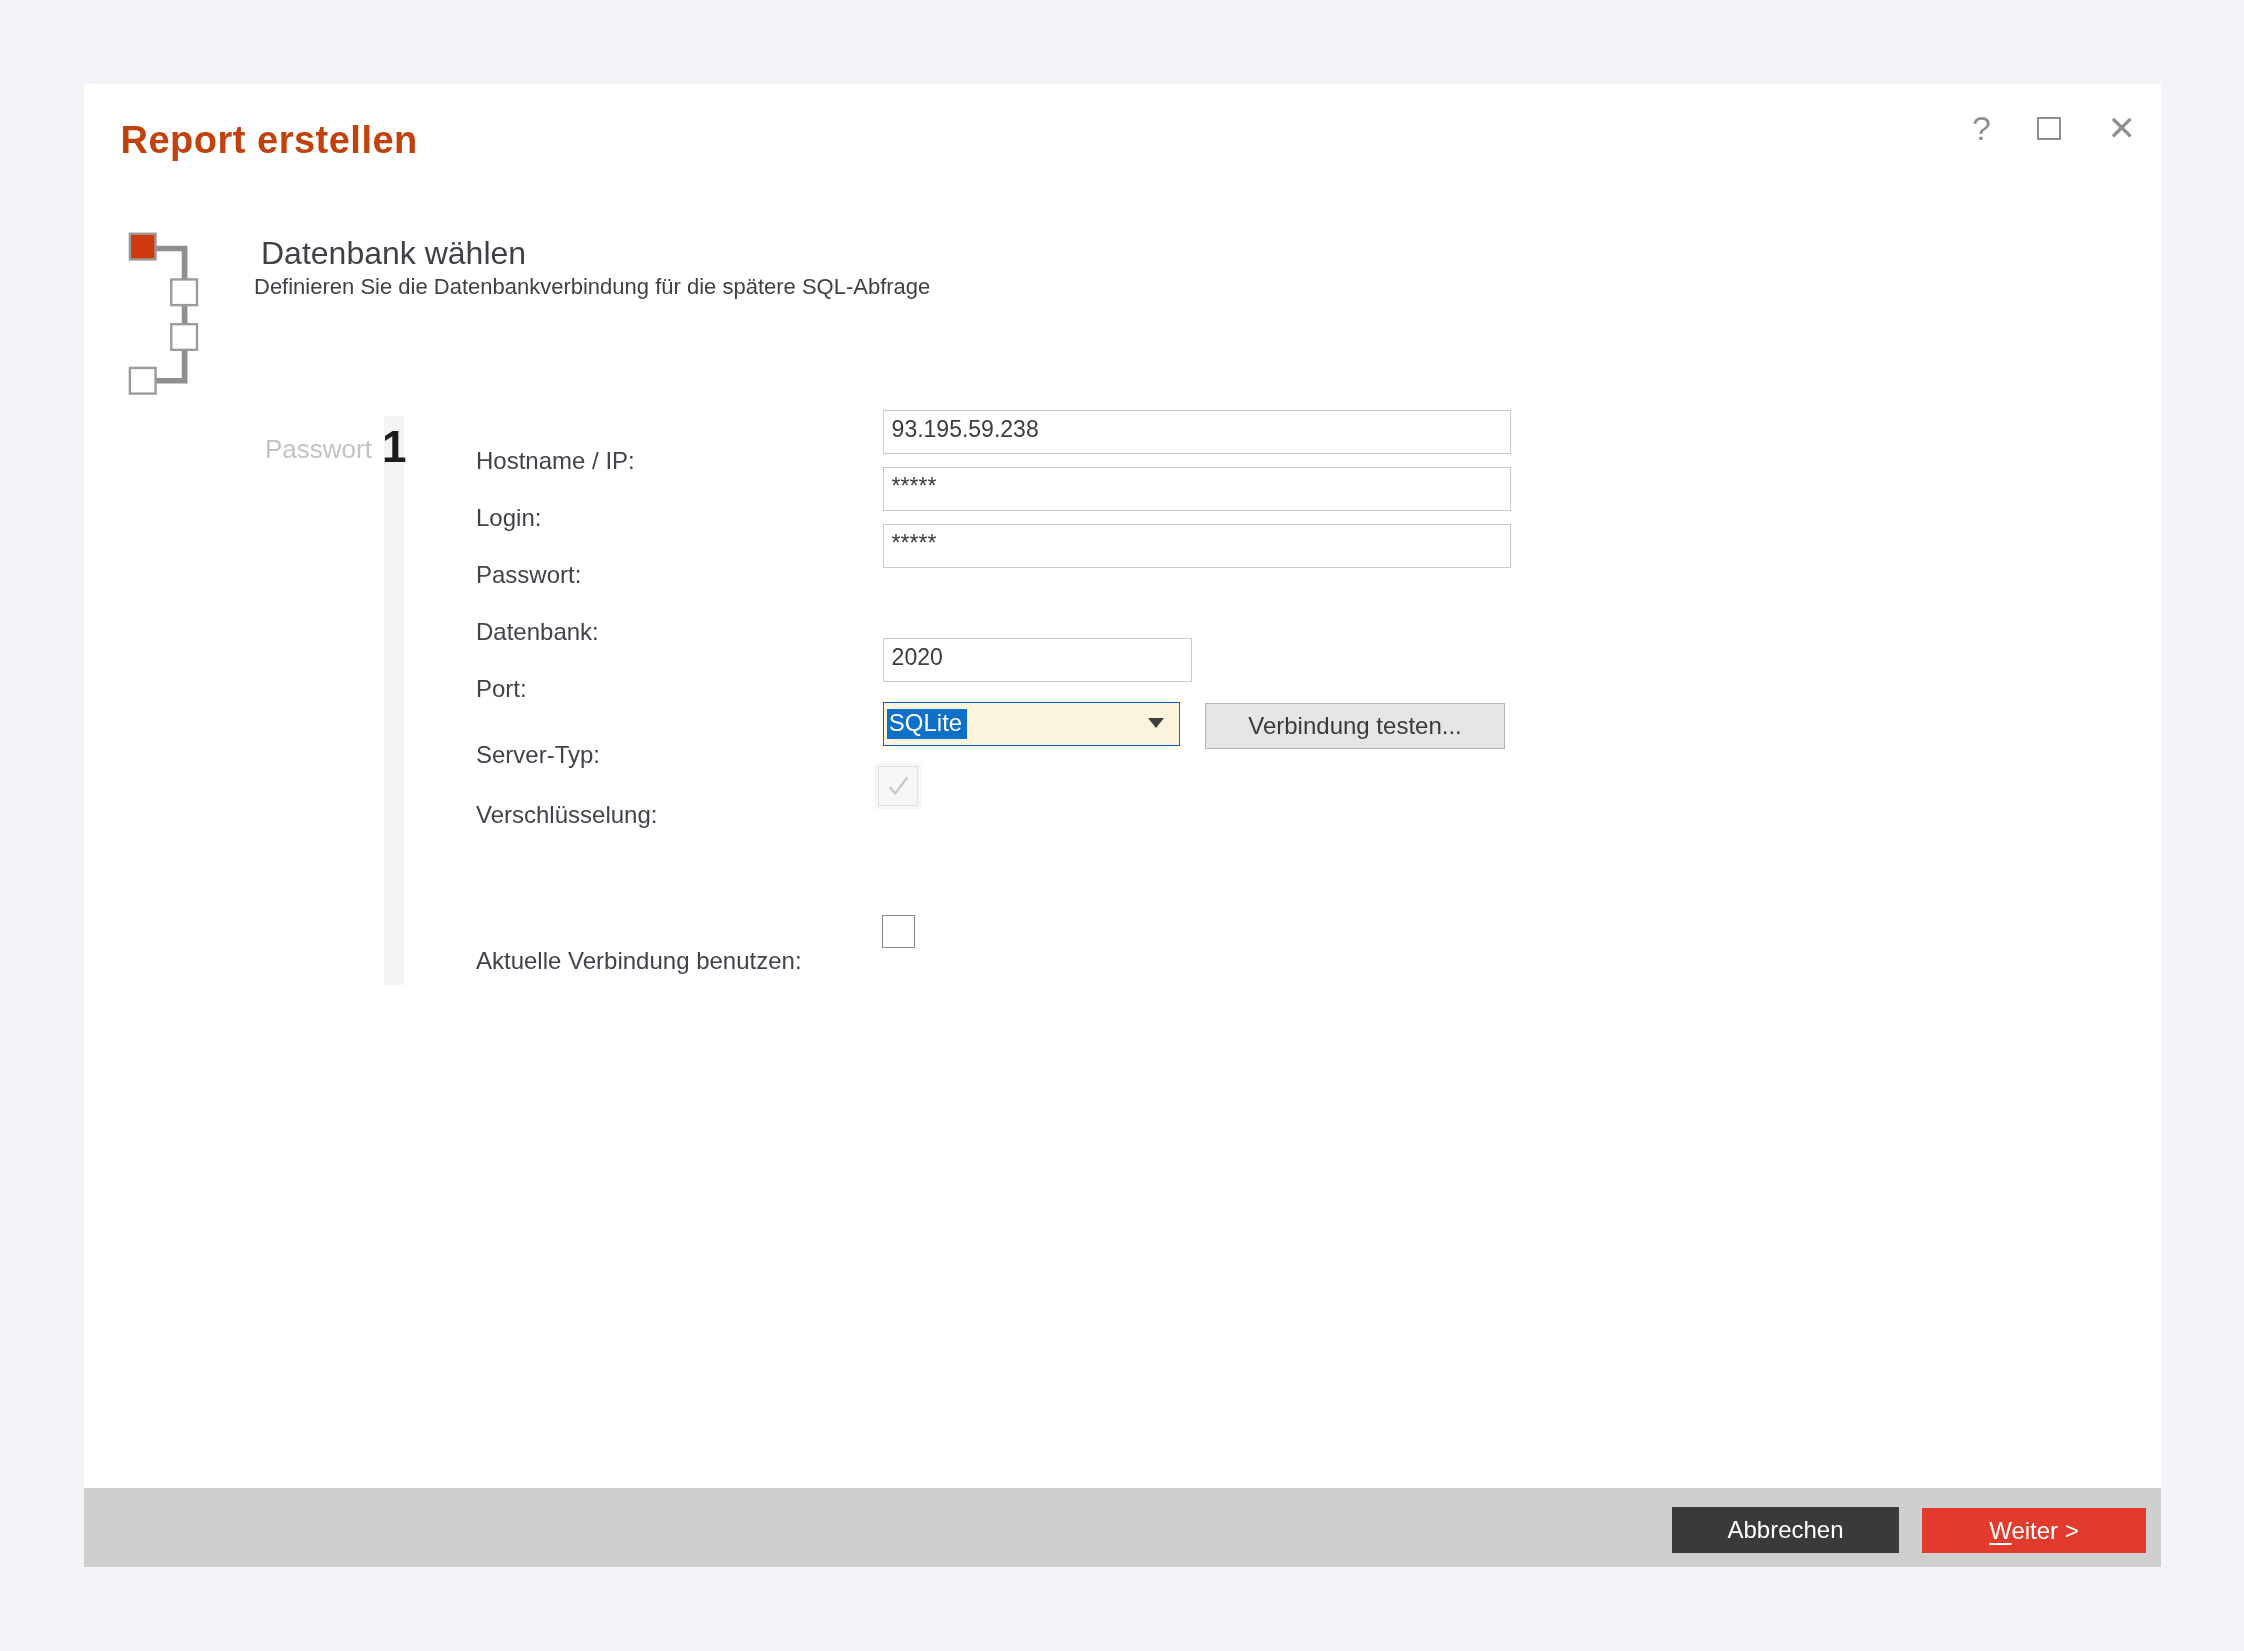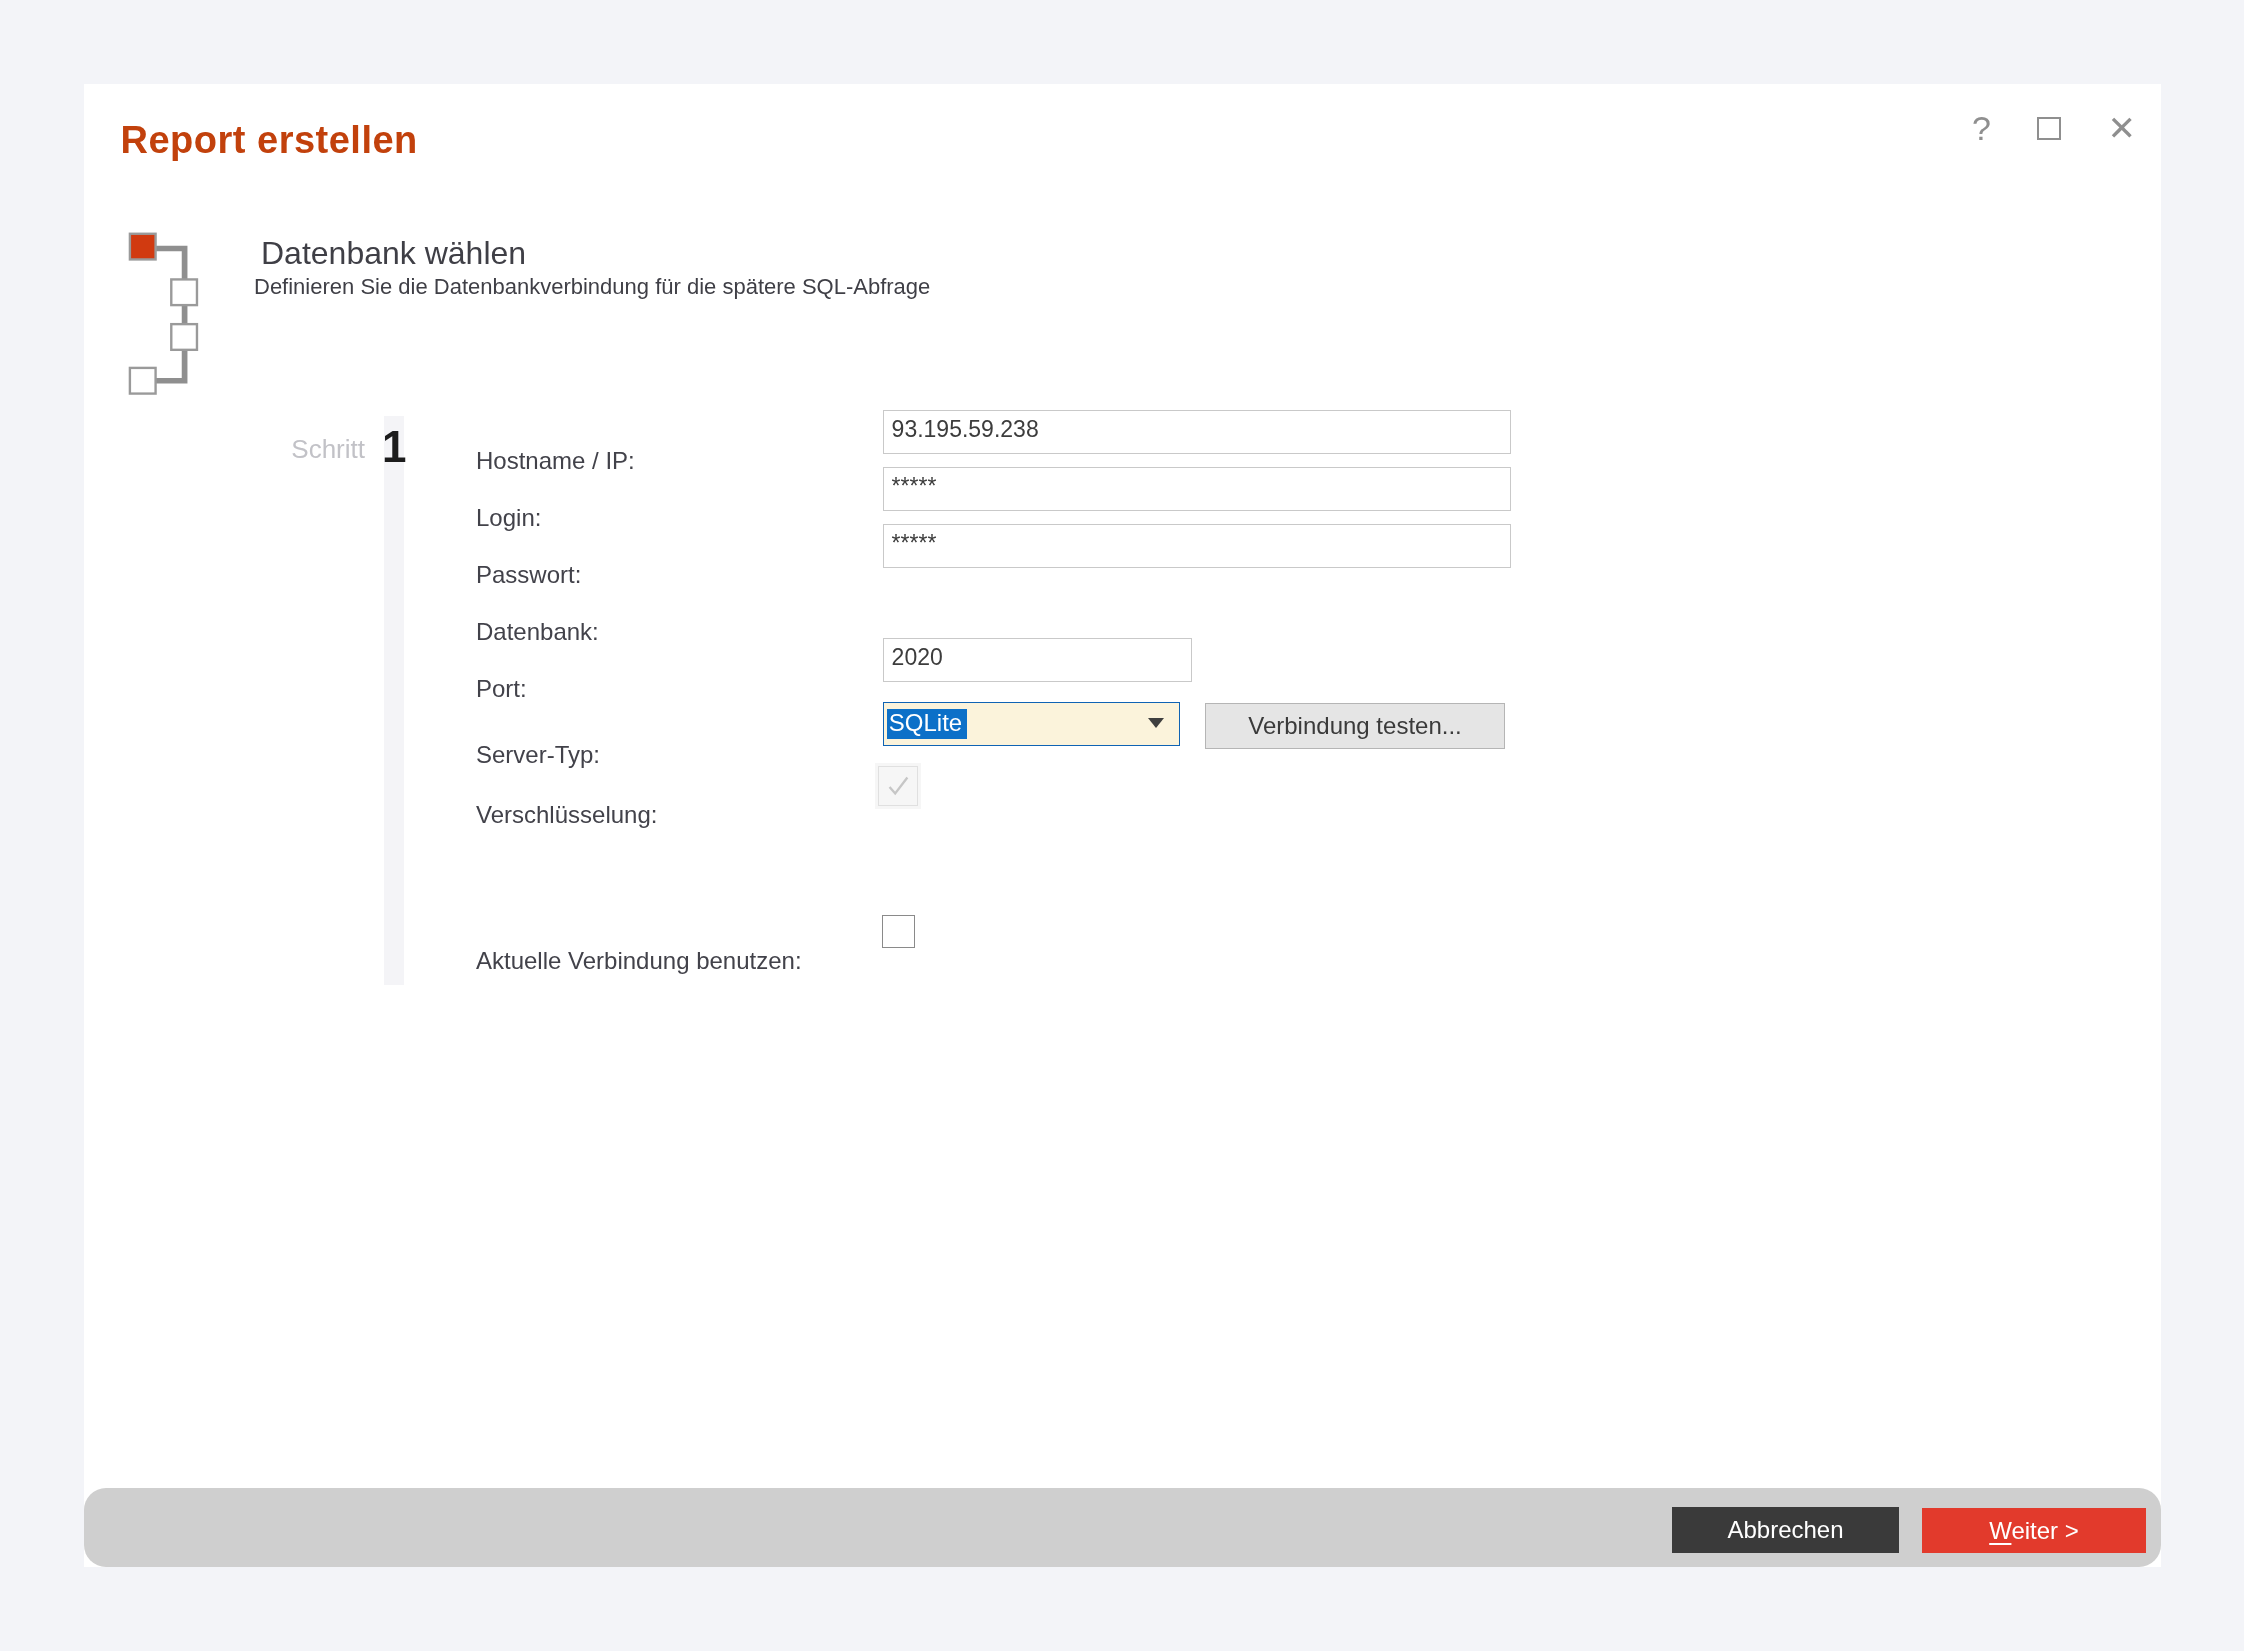--- a/index.html
+++ b/index.html
@@ -203,21 +203,20 @@
     background: #ffffff;
   }
   
   .footer-bar {
     position: absolute;
     left: 0;
     top: 1404px;
     width: 2077px;
     height: 79px;
     background: #cfcfcf;
-    border-radius: 22px;
   }
   .btn {
     position: absolute;
     box-sizing: border-box;
     border: none;
     font-family: "Liberation Sans", "DejaVu Sans", sans-serif;
     font-size: 24px;
     color: #ffffff;
     cursor: default;
   }
@@ -259,21 +258,21 @@
     <rect x="6" y="5" width="27" height="27" fill="#d13a10" stroke="#9a9a9a" stroke-width="2.5"></rect>
     <rect x="49.5" y="53" width="27" height="27" fill="#ffffff" stroke="#9a9a9a" stroke-width="2.5"></rect>
     <rect x="49.5" y="100" width="27" height="27" fill="#ffffff" stroke="#9a9a9a" stroke-width="2.5"></rect>
     <rect x="6" y="146" width="27" height="27" fill="#ffffff" stroke="#9a9a9a" stroke-width="2.5"></rect>
   </svg>
 
   <h2 class="step-heading">Datenbank wählen</h2>
   <p class="step-subtitle">Definieren Sie die Datenbankverbindung für die spätere SQL-Abfrage</p>
 
   <div class="step-band"></div>
-  <span class="step-label">Schritt</span>
+  <span class="step-label">Passwort</span>
   <span class="step-number">1</span>
 
   <span class="f-label" style="top:337px">Hostname / IP:</span>
   <input class="tin" style="top: 326px;" type="text" value="93.195.59.238">
 
   <span class="f-label" style="top:394px">Login:</span>
   <input class="tin" style="top: 383px;" type="text" value="*****">
 
   <span class="f-label" style="top:451px">Passwort:</span>
   <input class="tin" style="top: 440px;" type="text" value="*****">

